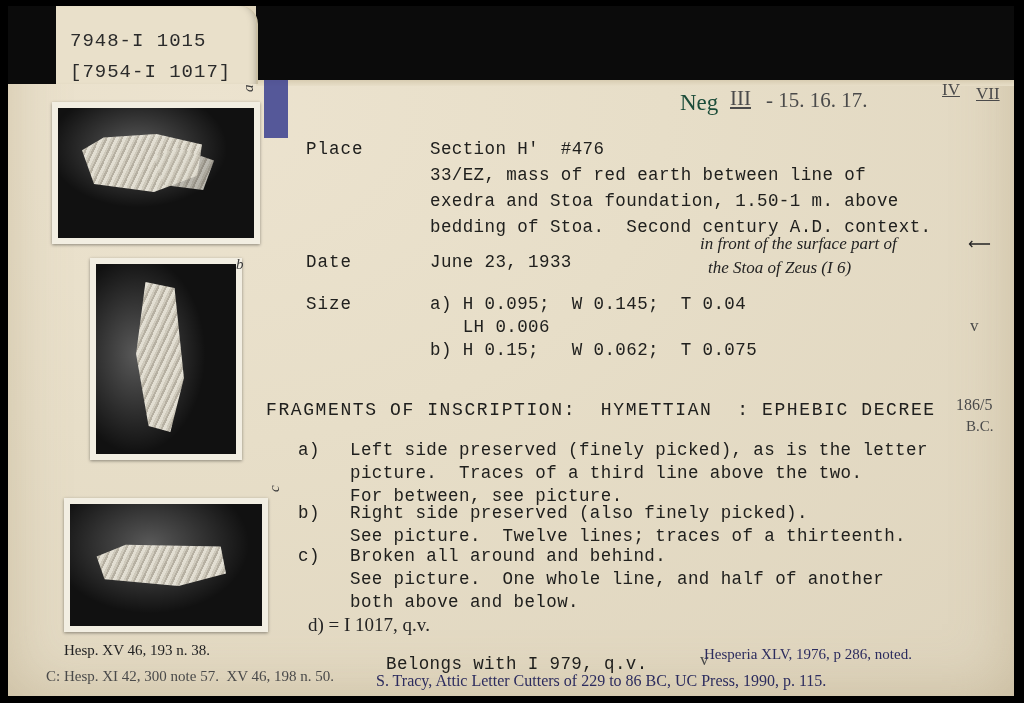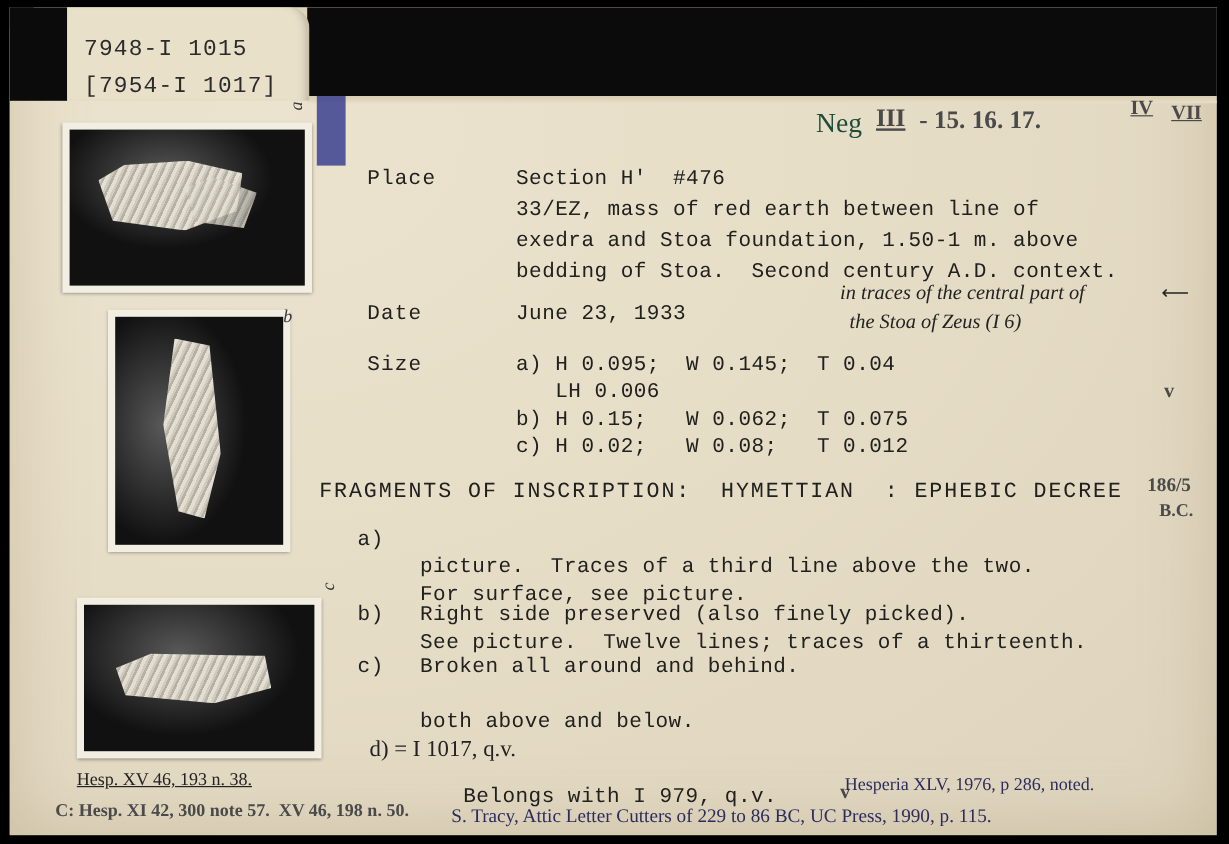--- a/index.html
+++ b/index.html
@@ -55,21 +55,21 @@
 
   
   .t{position:absolute;color:#20201e;font-family:"Liberation Mono",monospace;white-space:pre;}
   .t18{font-size:17.5px;letter-spacing:.4px;}
   .lbl{font-size:17.5px;letter-spacing:1px;}
   .hdr{font-size:18px;letter-spacing:1.6px;}
 
   
   .hw{position:absolute;font-family:"Liberation Serif",serif;color:#232323;white-space:pre;}
   .hw-green{color:#1d4d3a;}
-  .hw-pencil{color:#4a4a4a;font-weight:bold;}
+  .hw-pencil{color:#4a4a4a;}
   .hw-it{font-style:italic;}
 </style>
 </head>
 <body>
 
 <div id="card">
 
   <div id="notch-left"></div>
   <div id="tab-cut"></div>
   <div id="tab-cut2"></div>
@@ -115,53 +115,54 @@
     </div>
   </div>
   <div class="photolabel" style="left:258px;top:486px;transform:rotate(-90deg);transform-origin:left top;">c</div>
 
   <div class="t lbl" style="left:298px;top:133px;">Place</div>
   <div class="t t18" style="left:422px;top:133px;">Section H'  #476</div>
   <div class="t t18" style="left:422px;top:159px;">33/EZ, mass of red earth between line of</div>
   <div class="t t18" style="left:422px;top:185px;">exedra and Stoa foundation, 1.50-1 m. above</div>
   <div class="t t18" style="left:422px;top:211px;">bedding of Stoa.  Second century A.D. context.</div>
 
-  <div class="hw hw-it" style="left:692px;top:228px;font-size:17px;">in traces of the central part of</div>
+  <div class="hw hw-it" style="left:692px;top:228px;font-size:17px;">in front of the surface part of</div>
   <div class="hw hw-it" style="left:700px;top:252px;font-size:17px;">the Stoa of Zeus (I 6)</div>
   <div class="hw" style="left:960px;top:228px;font-size:16px;">⟵</div>
 
   <div class="t lbl" style="left:298px;top:246px;">Date</div>
   <div class="t t18" style="left:422px;top:246px;">June 23, 1933</div>
 
   <div class="t lbl" style="left:298px;top:288px;">Size</div>
   <div class="t t18" style="left:422px;top:288px;">a) H 0.095;  W 0.145;  T 0.04</div>
   <div class="t t18" style="left:422px;top:311px;">   LH 0.006</div>
   <div class="t t18" style="left:422px;top:334px;">b) H 0.15;   W 0.062;  T 0.075</div>
-  <div class="t t18" style="left:422px;top:357px;">c) H 0.02;   W 0.08;   T 0.012</div>
   <div class="hw hw-pencil" style="left:962px;top:310px;font-size:17px;">v</div>
 
   <div class="t hdr" style="left:258px;top:394px;">FRAGMENTS OF INSCRIPTION:  HYMETTIAN  : EPHEBIC DECREE</div>
   <div class="hw hw-pencil" style="left:948px;top:390px;font-size:16px;">186/5</div>
   <div class="hw hw-pencil" style="left:958px;top:412px;font-size:15px;">B.C.</div>
 
   <div class="t t18" style="left:290px;top:434px;">a)</div>
+  <div class="t t18" style="left:342px;top:434px;">Left side preserved (finely picked), as is the letter</div>
   <div class="t t18" style="left:342px;top:457px;">picture.  Traces of a third line above the two.</div>
-  <div class="t t18" style="left:342px;top:480px;">For surface, see picture.</div>
+  <div class="t t18" style="left:342px;top:480px;">For between, see picture.</div>
 
   <div class="t t18" style="left:290px;top:497px;">b)</div>
   <div class="t t18" style="left:342px;top:497px;">Right side preserved (also finely picked).</div>
   <div class="t t18" style="left:342px;top:520px;">See picture.  Twelve lines; traces of a thirteenth.</div>
 
   <div class="t t18" style="left:290px;top:540px;">c)</div>
   <div class="t t18" style="left:342px;top:540px;font-family:Liberation Mono, monospace;">Broken all around and behind.</div>
+  <div class="t t18" style="left:342px;top:563px;">See picture.  One whole line, and half of another</div>
   <div class="t t18" style="left:342px;top:586px;">both above and below.</div>
 
   <div class="hw" style="left:300px;top:608px;font-size:19px;">d) = I 1017, q.v.</div>
 
   <div class="t t18" style="left:378px;top:648px;">Belongs with I 979, q.v.</div>
   <div class="hw hw-pencil" style="left:692px;top:644px;font-size:17px;">v</div>
 
-  <div class="hw" style="left:56px;top:636px;font-size:15px;text-decoration:underline;">Hesp. XV 46, 193 n. 38.</div>
+  <div class="hw" style="left:56px;top:636px;font-size:15px;">Hesp. XV 46, 193 n. 38.</div>
   <div class="hw hw-pencil" style="left:38px;top:662px;font-size:15px;">C: Hesp. XI 42, 300 note 57.  XV 46, 198 n. 50.</div>
   <div class="hw" style="left:696px;top:640px;font-size:15px;color:#2c2c5e;">Hesperia XLV, 1976, p 286, noted.</div>
   <div class="hw" style="left:368px;top:666px;font-size:16px;color:#2c2c5e;">S. Tracy, Attic Letter Cutters of 229 to 86 BC, UC Press, 1990, p. 115.</div>
 
 </div>
 
 </body></html>

